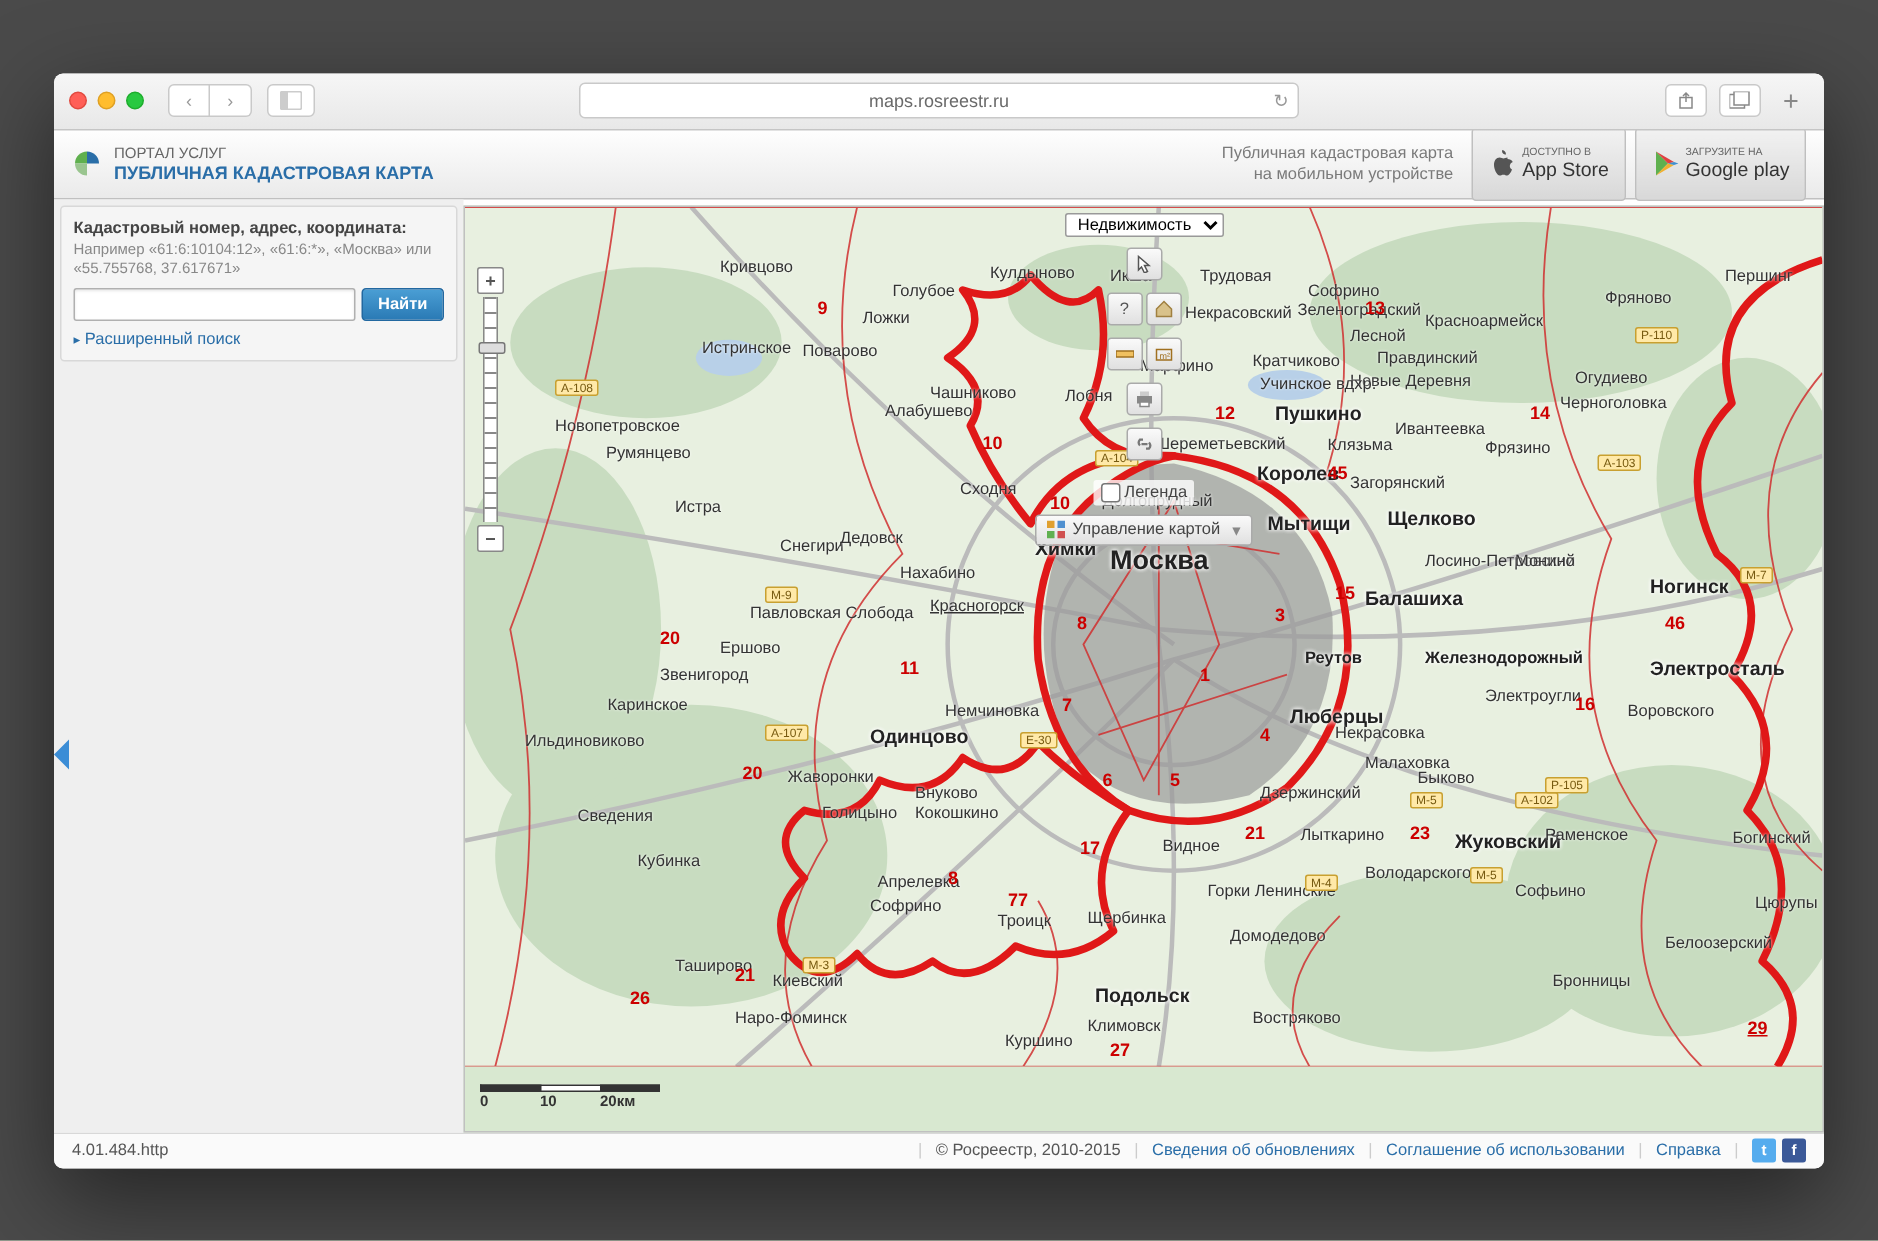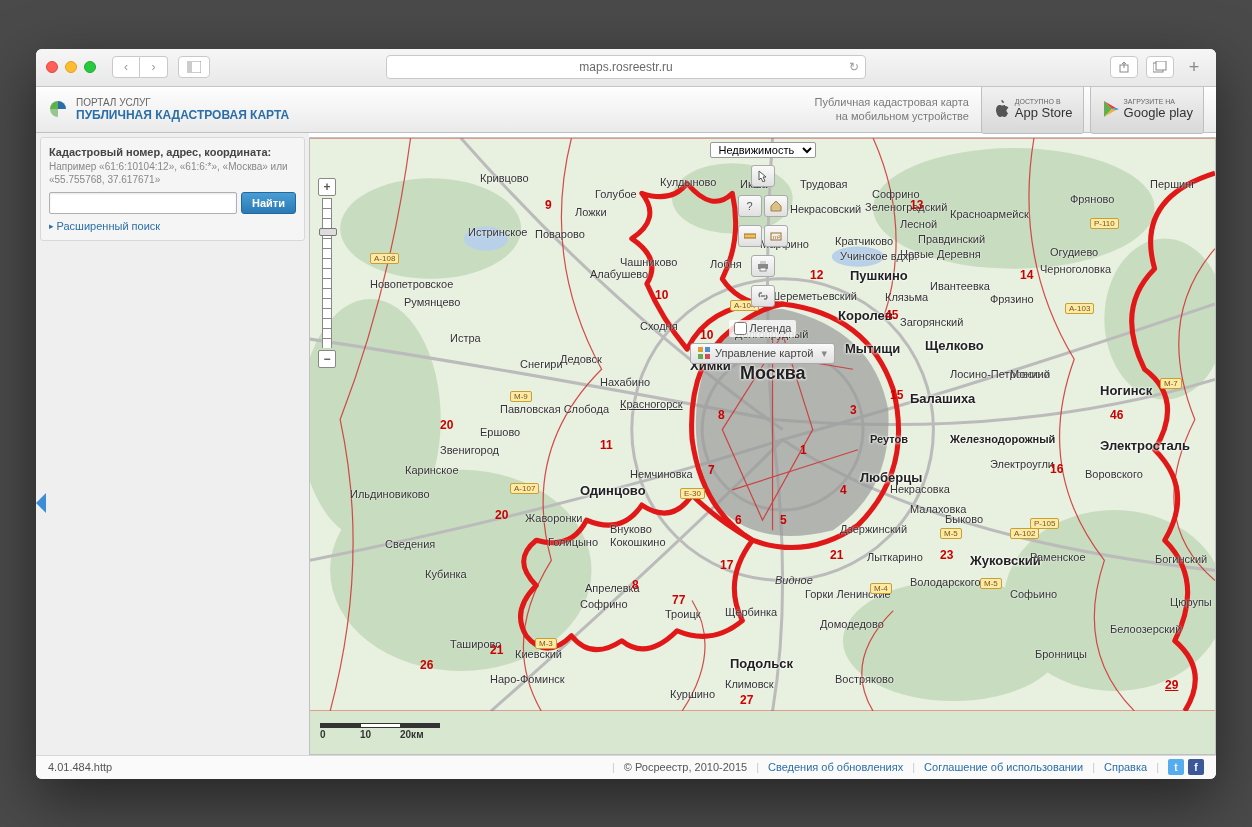--- a/index.html
+++ b/index.html
@@ -393,21 +393,21 @@
           <div class="map-town-label" style="left: 640px; top: 70px;">Красноармейск</div>
           <div class="map-town-label" style="left: 760px; top: 55px;">Фряново</div>
           <div class="map-town-label" style="left: 740px; top: 108px;">Огудиево</div>
           <div class="map-town-label" style="left: 680px; top: 320px;">Электроугли</div>
           <div class="map-town-label" style="left: 635px; top: 375px;">Быково</div>
           <div class="map-town-label" style="left: 580px; top: 345px;">Некрасовка</div>
           <div class="map-town-label" style="left: 600px; top: 365px;">Малаховка</div>
           <div class="map-town-label" style="left: 557px; top: 413px;">Лыткарино</div>
           <div class="map-town-label" style="left: 720px; top: 413px;">Раменское</div>
           <div class="map-town-label" style="left: 530px; top: 385px;">Дзержинский</div>
-          <div class="map-town-label" style="left: 465px; top: 436px; font-style: italic;">Видное</div>
+          <div class="map-town-label" style="left: 465px; top: 420px;">Видное</div>
           <div class="map-town-label" style="left: 510px; top: 480px;">Домодедово</div>
           <div class="map-town-label" style="left: 360px; top: 550px;">Куршино</div>
           <div class="map-town-label" style="left: 415px; top: 540px;">Климовск</div>
           <div class="map-town-label" style="left: 725px; top: 510px;">Бронницы</div>
           <div class="map-town-label" style="left: 525px; top: 535px;">Востряково</div>
           <div class="map-town-label" style="left: 775px; top: 330px;">Воровского</div>
           <div class="map-town-label" style="left: 285px; top: 50px;">Голубое</div>
           <div class="map-town-label" style="left: 350px; top: 38px;">Кулдыново</div>
           <div class="map-town-label" style="left: 158px; top: 88px;">Истринское</div>
           <div class="map-town-label" style="left: 40px; top: 350px;">Ильдиновиково</div>

